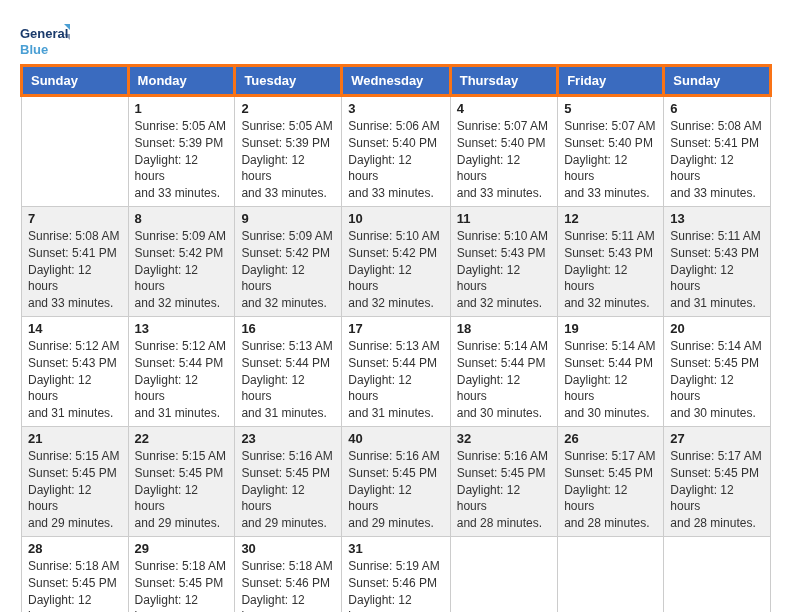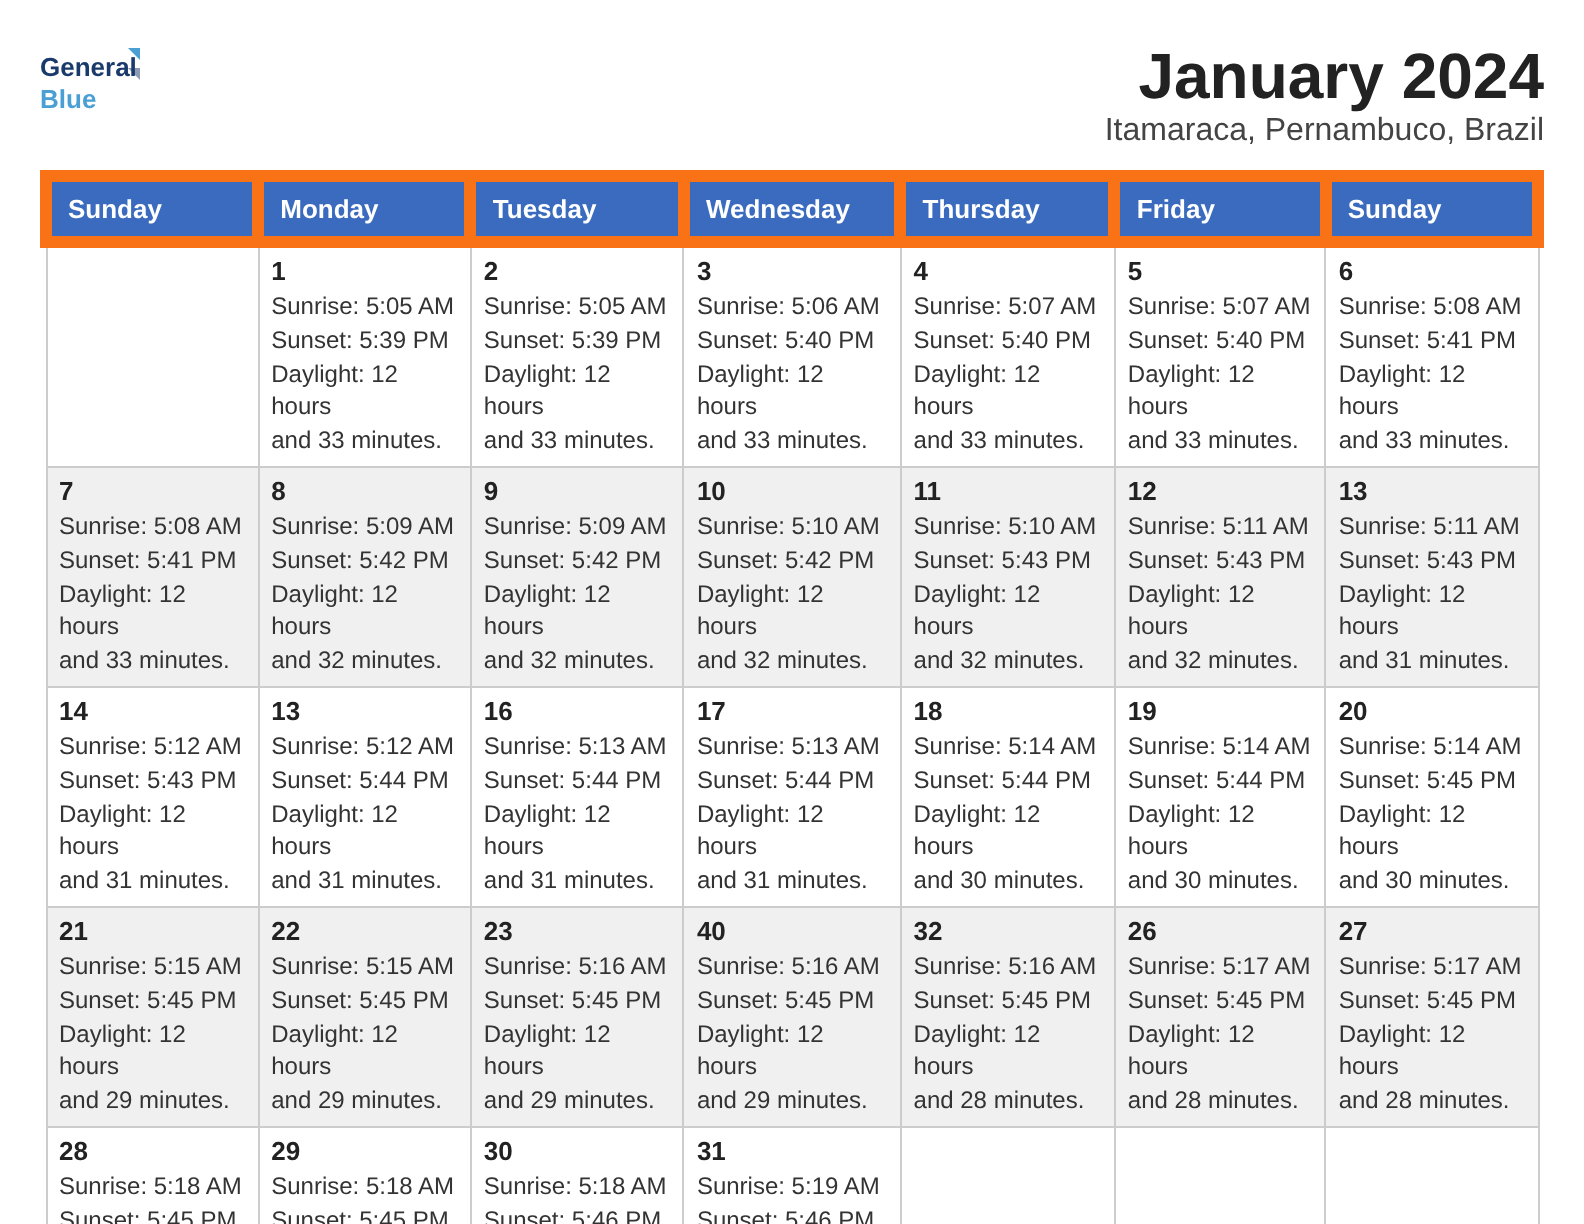--- a/index.html
+++ b/index.html
@@ -7,21 +7,21 @@
       font-family: Arial, sans-serif;
       background: #fff;
       width: 792px;
       min-height: 612px;
       padding: 20px;
     }
     .header-area {
       display: flex;
       justify-content: space-between;
       align-items: flex-start;
-      margin-bottom: 10px;
+      margin-bottom: 0;
     }
     .logo {
       display: flex;
       align-items: center;
       gap: 4px;
     }
     .title-area {
       text-align: right;
     }
     .main-title {
@@ -38,21 +38,21 @@
       border-collapse: collapse;
       font-size: 11px;
     }
     .day-header {
       background-color: #3a6bbf;
       color: #fff;
       font-size: 13px;
       font-weight: bold;
       text-align: left;
       padding: 6px 8px;
-      border: 6px solid #f97316;
+      border: 3px solid #f97316;
     }
     .week-row td {
       border: 1px solid #ccc;
       vertical-align: top;
       padding: 4px 6px;
       height: 80px;
     }
     .week-row:nth-child(even) td {
       background: #f0f0f0;
     }
@@ -80,24 +80,20 @@
 
 <div class="header-area">
   <div class="logo">
     <svg width="50" height="44" viewBox="0 0 50 44">
       <text x="0" y="18" font-size="13" font-weight="bold" font-family="Arial" fill="#1a3a6b">General</text>
       <text x="0" y="34" font-size="13" font-weight="bold" font-family="Arial" fill="#4a9fd4">Blue</text>
       <polygon points="44,4 50,10 50,4" fill="#4a9fd4"></polygon>
       <polygon points="44,14 50,20 50,14" fill="#1a3a6b" opacity="0.5"></polygon>
     </svg>
   </div>
-  <div class="title-area">
-    <div class="main-title">January 2024</div>
-    <div class="subtitle">Itamaraca, Pernambuco, Brazil</div>
-  </div>
 </div>
 
 <table>
   <thead>
     <tr id="header-row">
         <th class="day-header">Sunday</th>
         <th class="day-header">Monday</th>
         <th class="day-header">Tuesday</th>
         <th class="day-header">Wednesday</th>
         <th class="day-header">Thursday</th>

